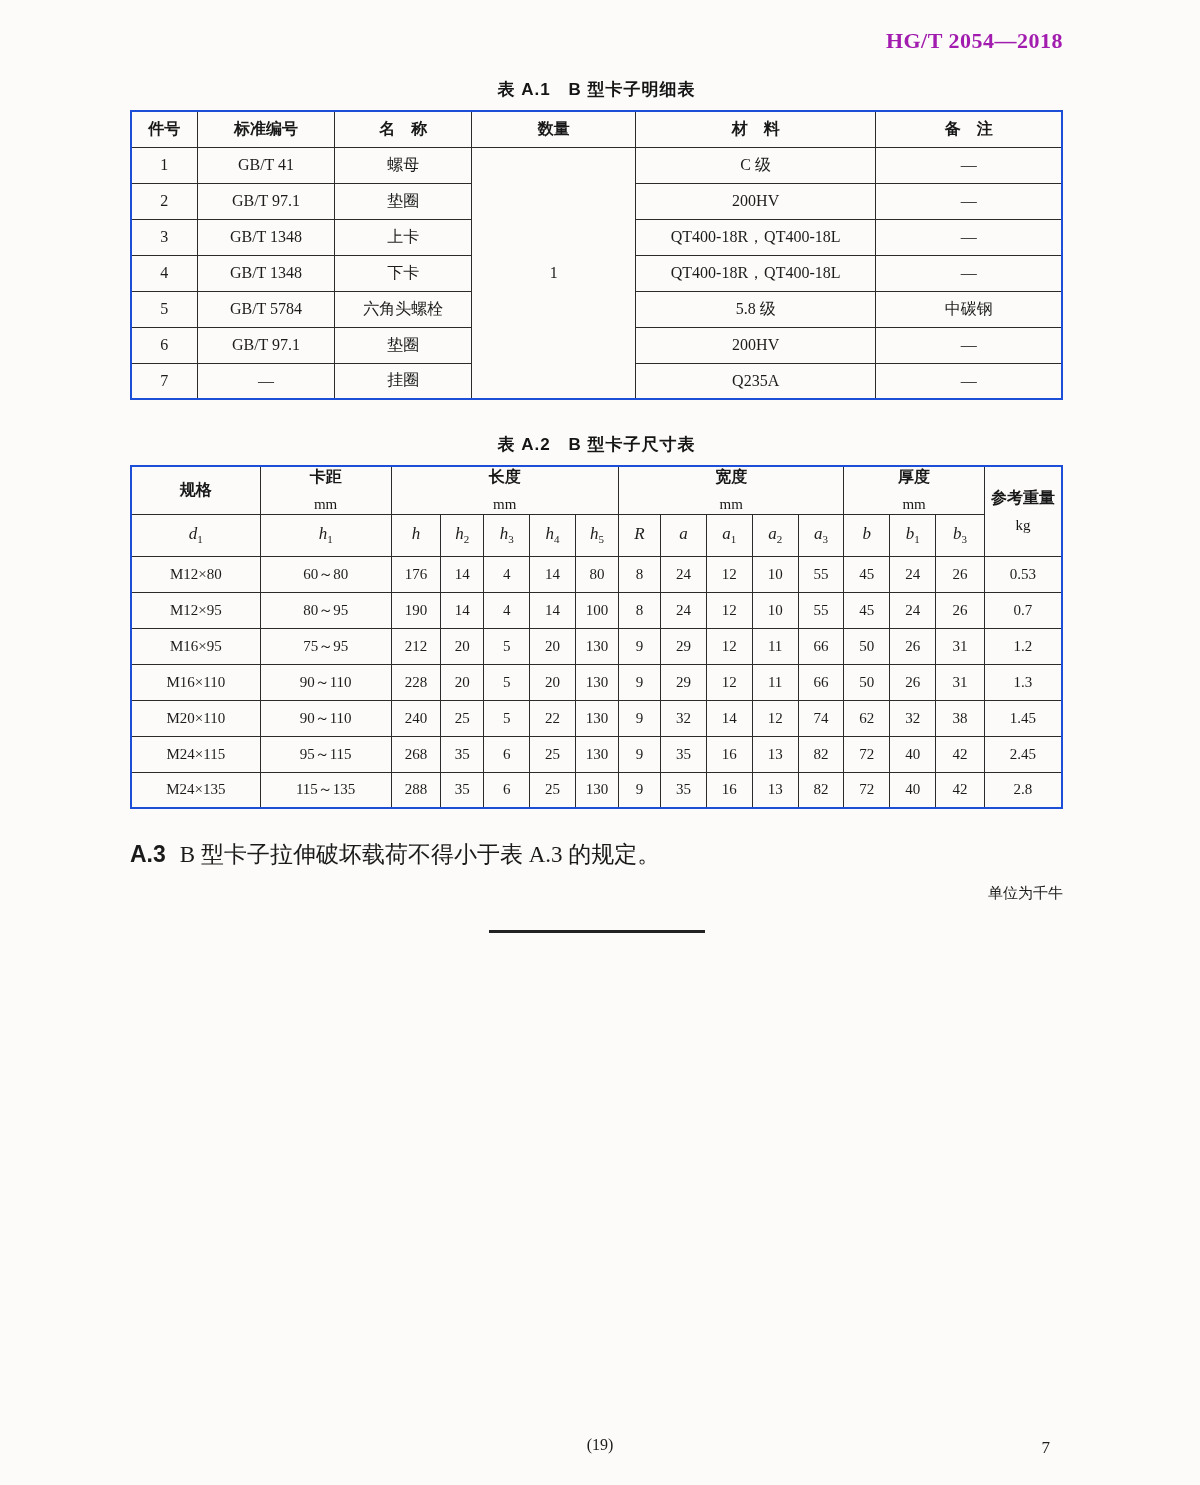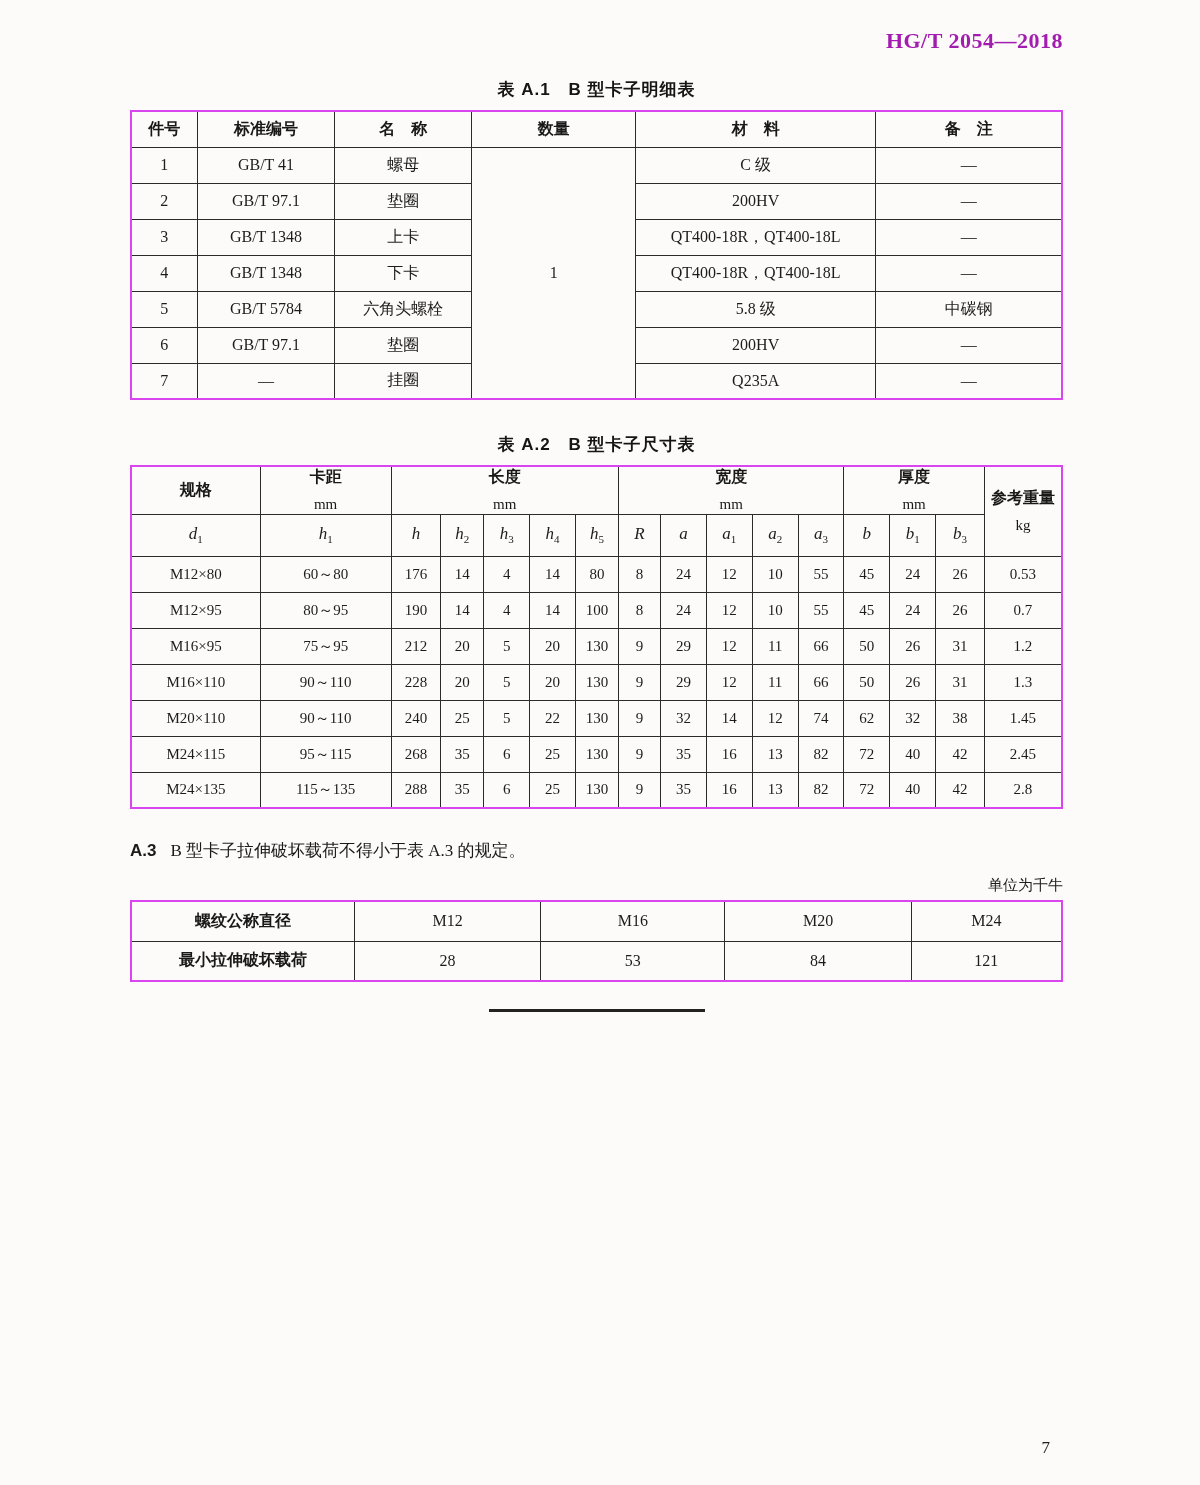--- a/index.html
+++ b/index.html
@@ -27,21 +27,21 @@
     font-family:"Liberation Sans", sans-serif;
     font-weight:700; font-size:17px; color:#151515;
     letter-spacing:1px;
   }
   .title-a1 { margin-top:78px; }
   .title-a2 { margin-top:33px; }
   .title-a3 { margin-top:20px; }
   table {
     width:100%;
     border-collapse:collapse;
-    border:2px solid #d946ef;
+    border:2px solid #1d4ed8;
     table-layout:fixed;
   }
   td {
     border:1px solid #2b2b2b;
     text-align:center; vertical-align:middle;
     font-family:"Liberation Serif", serif;
     font-size:16px; color:#1c1c1c;
     padding:0 2px;
     overflow:hidden;
   }
@@ -62,21 +62,21 @@
     font-family:"Liberation Serif", serif;
     font-weight:400; font-size:15px; margin-top:8px;
   }
   .sym {
     font-family:"Liberation Serif", serif;
     font-style:italic; font-size:17px;
   }
   .sym sub { font-size:11px; font-style:normal; }
   .para {
     margin-top:30px;
-    font-size:17px; color:#1a1a1a;
+    font-size:23px; color:#1a1a1a;
   }
   .para .lbl {
     font-family:"Liberation Sans", sans-serif;
     font-weight:700; margin-right:14px;
   }
   .unit-note {
     margin-top:14px;
     text-align:right;
     font-size:15px; color:#1c1c1c;
   }
@@ -369,45 +369,21 @@
       </tbody>
     </table>
 
     <p class="para">
       <span class="lbl">A.3</span><span>B 型卡子拉伸破坏载荷不得小于表 A.3 的规定。</span>
     </p>
 
 
     <div class="unit-note">单位为千牛</div>
 
-    <table class="t3">
-      <colgroup>
-        <col style="width:24.0%">
-          <col style="width:20.0%">
-          <col style="width:19.8%">
-        <col style="width:20.0%">
-          <col style="width:16.2%">
-      </colgroup>
-      <tbody>
-        <tr>
-          <td class="hdr">螺纹公称直径</td>
-          <td>M12</td>
-          <td>M16</td>
-          <td>M20</td>
-          <td>M24</td>
-        </tr>
-        <tr>
-          <td class="hdr">最小拉伸破坏载荷</td>
-          <td>28</td>
-          <td>53</td>
-          <td>84</td>
-          <td>121</td>
-        </tr>
-      </tbody>
-    </table>
 
     <div class="end-divider"></div>
 
   </div>
 
+  <div class="footer-center">(19)</div>
   <div class="footer-page">7</div>
 
 </div>
 
 </body></html>

